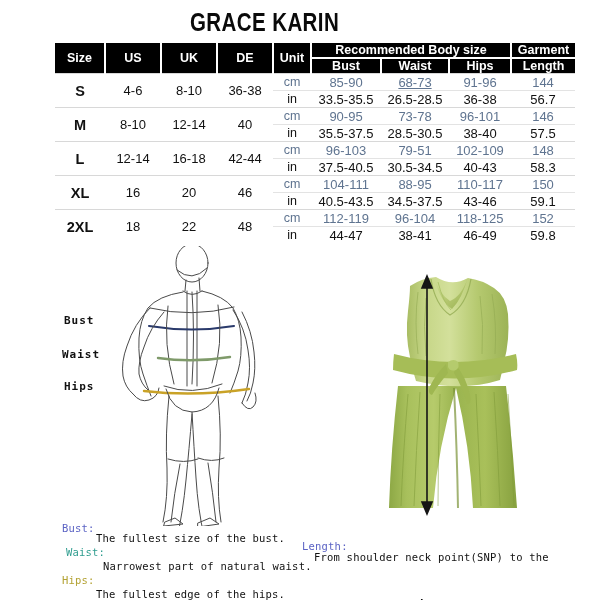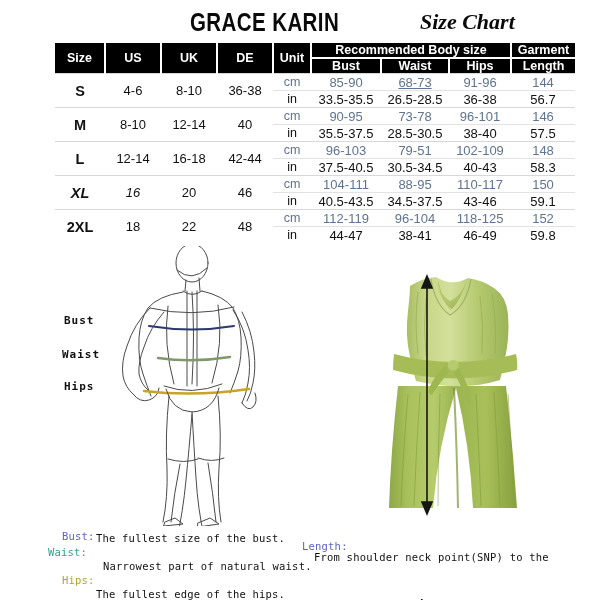--- a/index.html
+++ b/index.html
@@ -83,21 +83,20 @@
   .n-hips{color:#b3a233;}
   .n-length{color:#5b63c4;}
 </style>
 </head>
 <body>
 
 <div class="page">
 
   <div class="brandrow">
     <div class="brand">GRACE KARIN</div>
-    <div class="sizechart">Size Chart</div>
   </div>
 
   <div class="tablewrap">
     <table class="sc">
       <colgroup>
         <col style="width:50px">
           <col style="width:56px">
           <col style="width:56px">
         <col style="width:56px">
           <col style="width:38px">
@@ -172,22 +171,22 @@
             <td class="bc cmtxt rowline" style="height: 16px;">148</td>
           </tr>
           <tr>
             <td class="bc unitc intxt thinline" style="height: 16px;">in</td>
             <td class="bc intxt thinline" style="height: 16px;">37.5-40.5</td>
             <td class="bc intxt thinline" style="height: 16px;">30.5-34.5</td>
             <td class="bc intxt thinline" style="height: 16px;">40-43</td>
             <td class="bc intxt thinline" style="height: 16px;">58.3</td>
           </tr>
           <tr>
-            <td class="bc rowline sizec" rowspan="2" style="height: 16px; font-style: italic;">XL</td>
-            <td class="bc rowline" rowspan="2" style="height: 16px; font-style: italic;">16</td>
+            <td class="bc rowline sizec" rowspan="2" style="height: 16px;">XL</td>
+            <td class="bc rowline" rowspan="2" style="height: 16px;">16</td>
             <td class="bc rowline" rowspan="2" style="height: 16px;">20</td>
             <td class="bc rowline" rowspan="2" style="height: 16px;">46</td>
             <td class="bc unitc cmtxt rowline" style="height: 16px;">cm</td>
             <td class="bc cmtxt rowline" style="height: 16px;">104-111</td>
             <td class="bc cmtxt rowline" style="height: 16px;">88-95</td>
             <td class="bc cmtxt rowline" style="height: 16px;">110-117</td>
             <td class="bc cmtxt rowline" style="height: 16px;">150</td>
           </tr>
           <tr>
             <td class="bc unitc intxt thinline" style="height: 16px;">in</td>
@@ -333,23 +332,23 @@
         <line x1="59" y1="16" x2="59" y2="238"></line>
         <polygon points="59,8 54,20 64,20"></polygon>
         <polygon points="59,246 54,234 64,234"></polygon>
       </g>
     </svg>
 
     <div class="lenlabel">Length</div>
   </div>
 
   <div class="notes">
-    <div class="note n-bust" style="left:62px;top:12px;">Bust:</div>
+    <div class="note n-bust" style="left:62px;top:4px;">Bust:</div>
     <div class="note" style="left:96px;top:14px;">The fullest size of the bust.</div>
-    <div class="note n-waist" style="left:48px;top:28px;">Waist:</div>
+    <div class="note n-waist" style="left:66px;top:28px;">Waist:</div>
     <div class="note" style="left:103px;top:42px;">Narrowest part of natural waist.</div>
     <div class="note n-hips" style="left:62px;top:56px;">Hips:</div>
     <div class="note" style="left:96px;top:70px;">The fullest edge of the hips.</div>
 
     <div class="note n-length" style="left:302px;top:22px;">Length:</div>
     <div class="note" style="left:314px;top:33px;">From shoulder neck point(SNP) to the</div>
     <div class="note" style="left:314px;top:56px;margin-top:48px;">edge of leg opening.</div>
   </div>
 
 </div>

